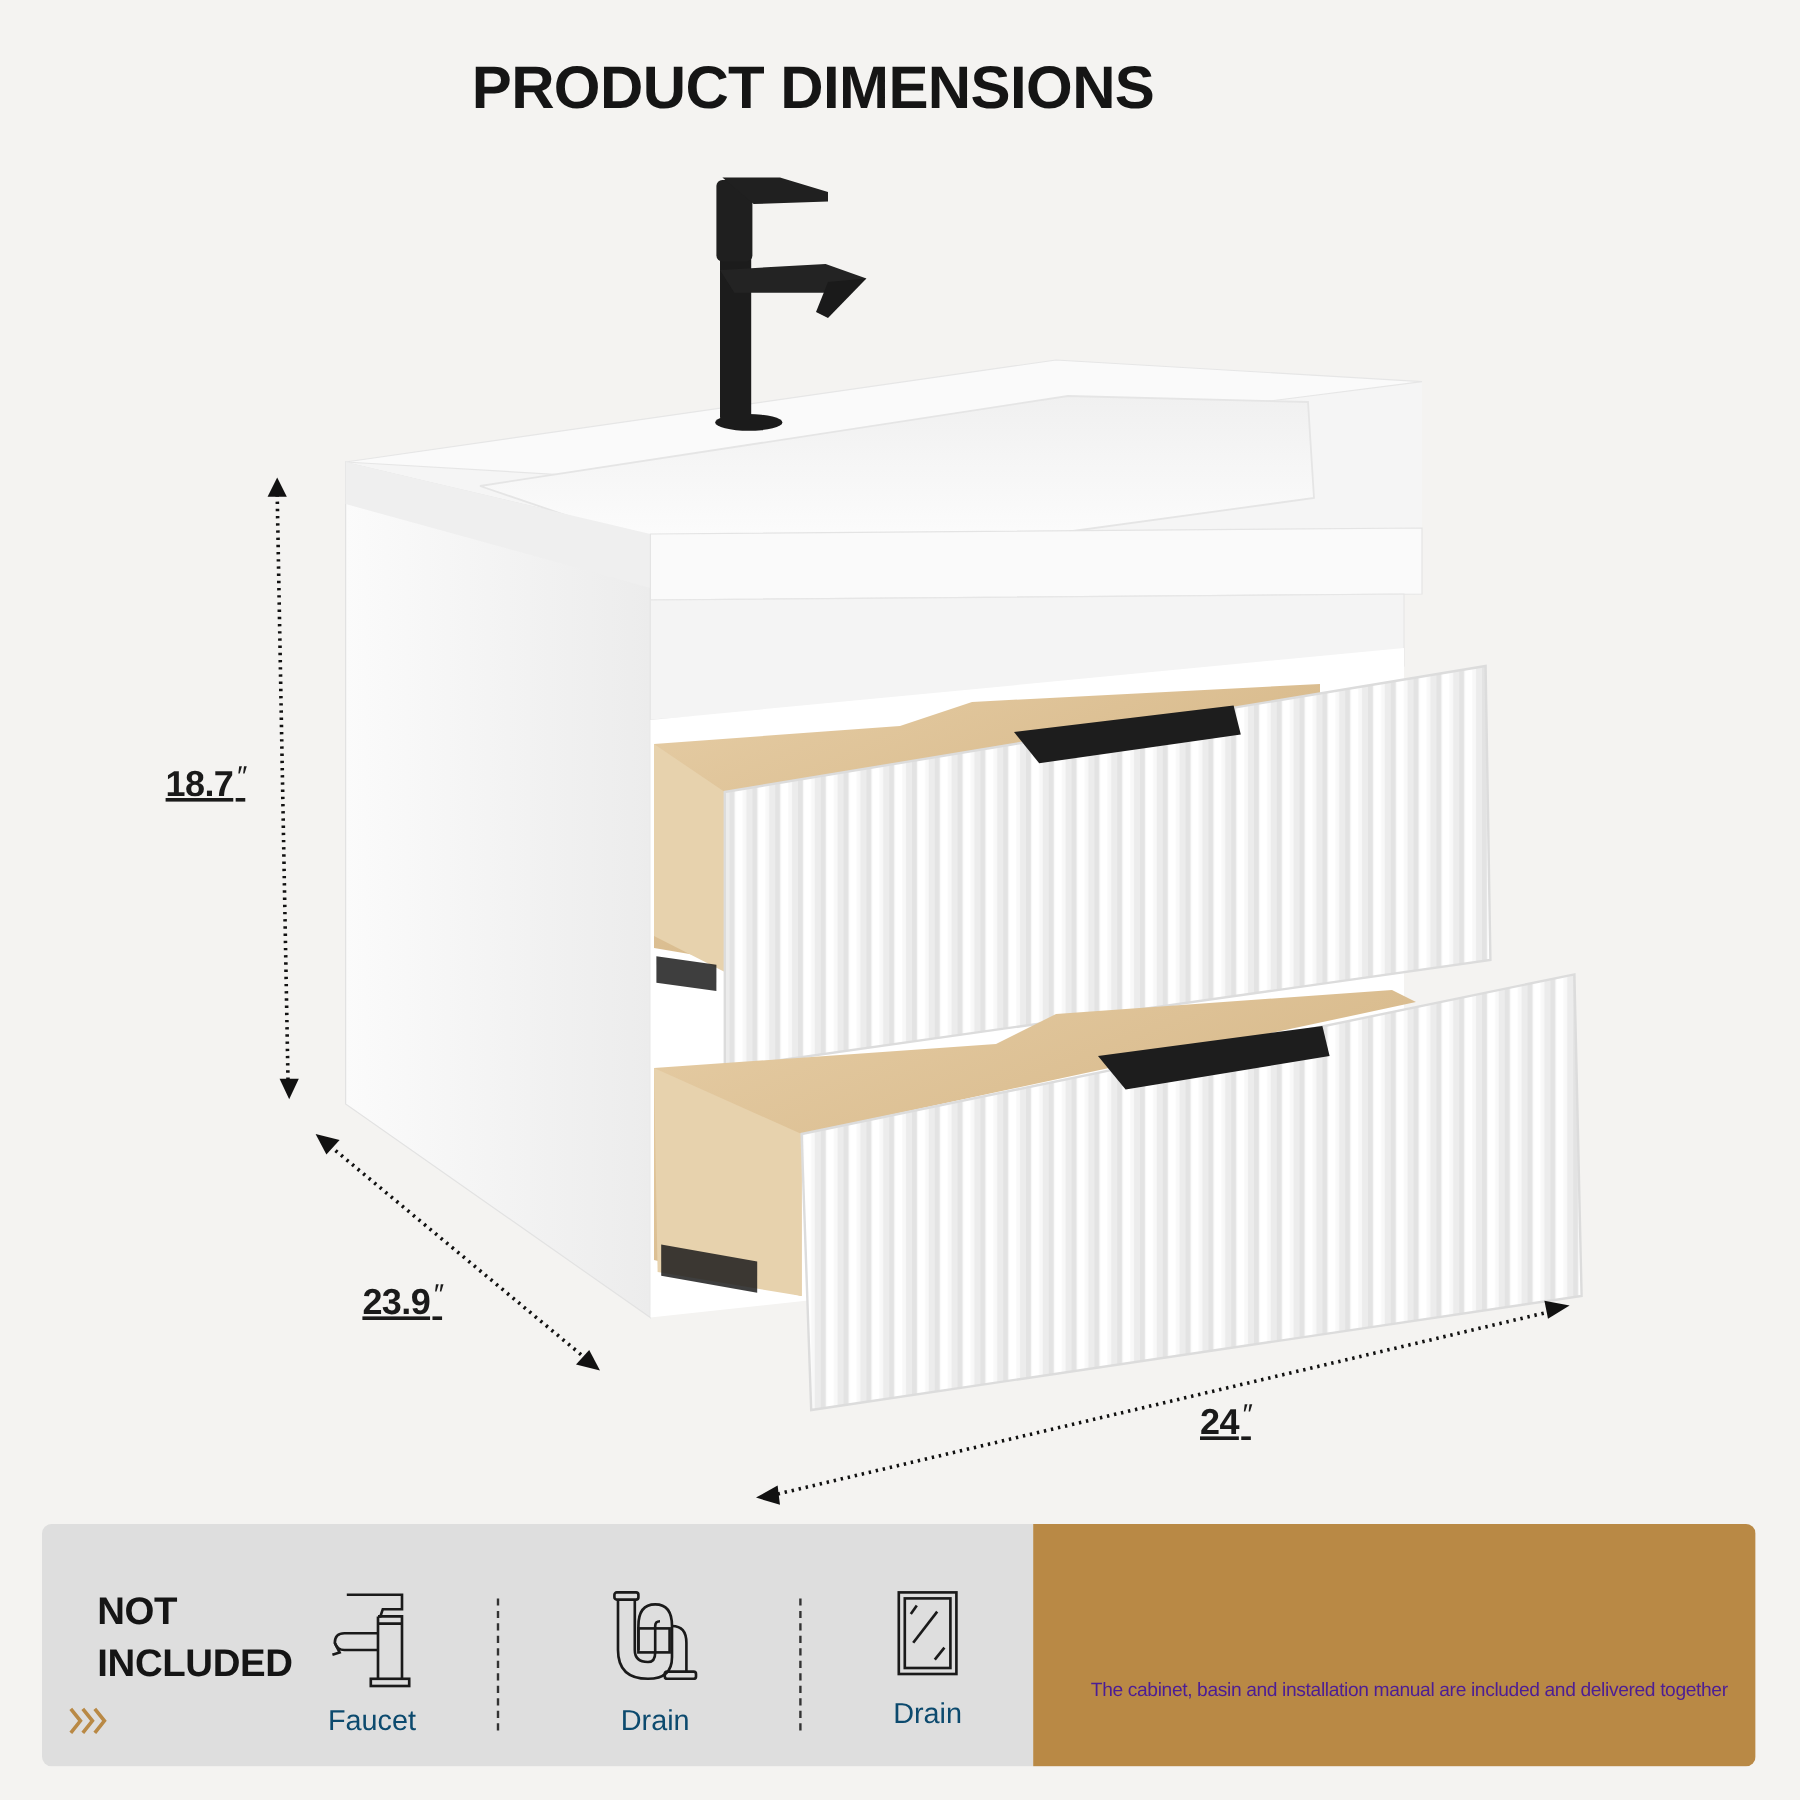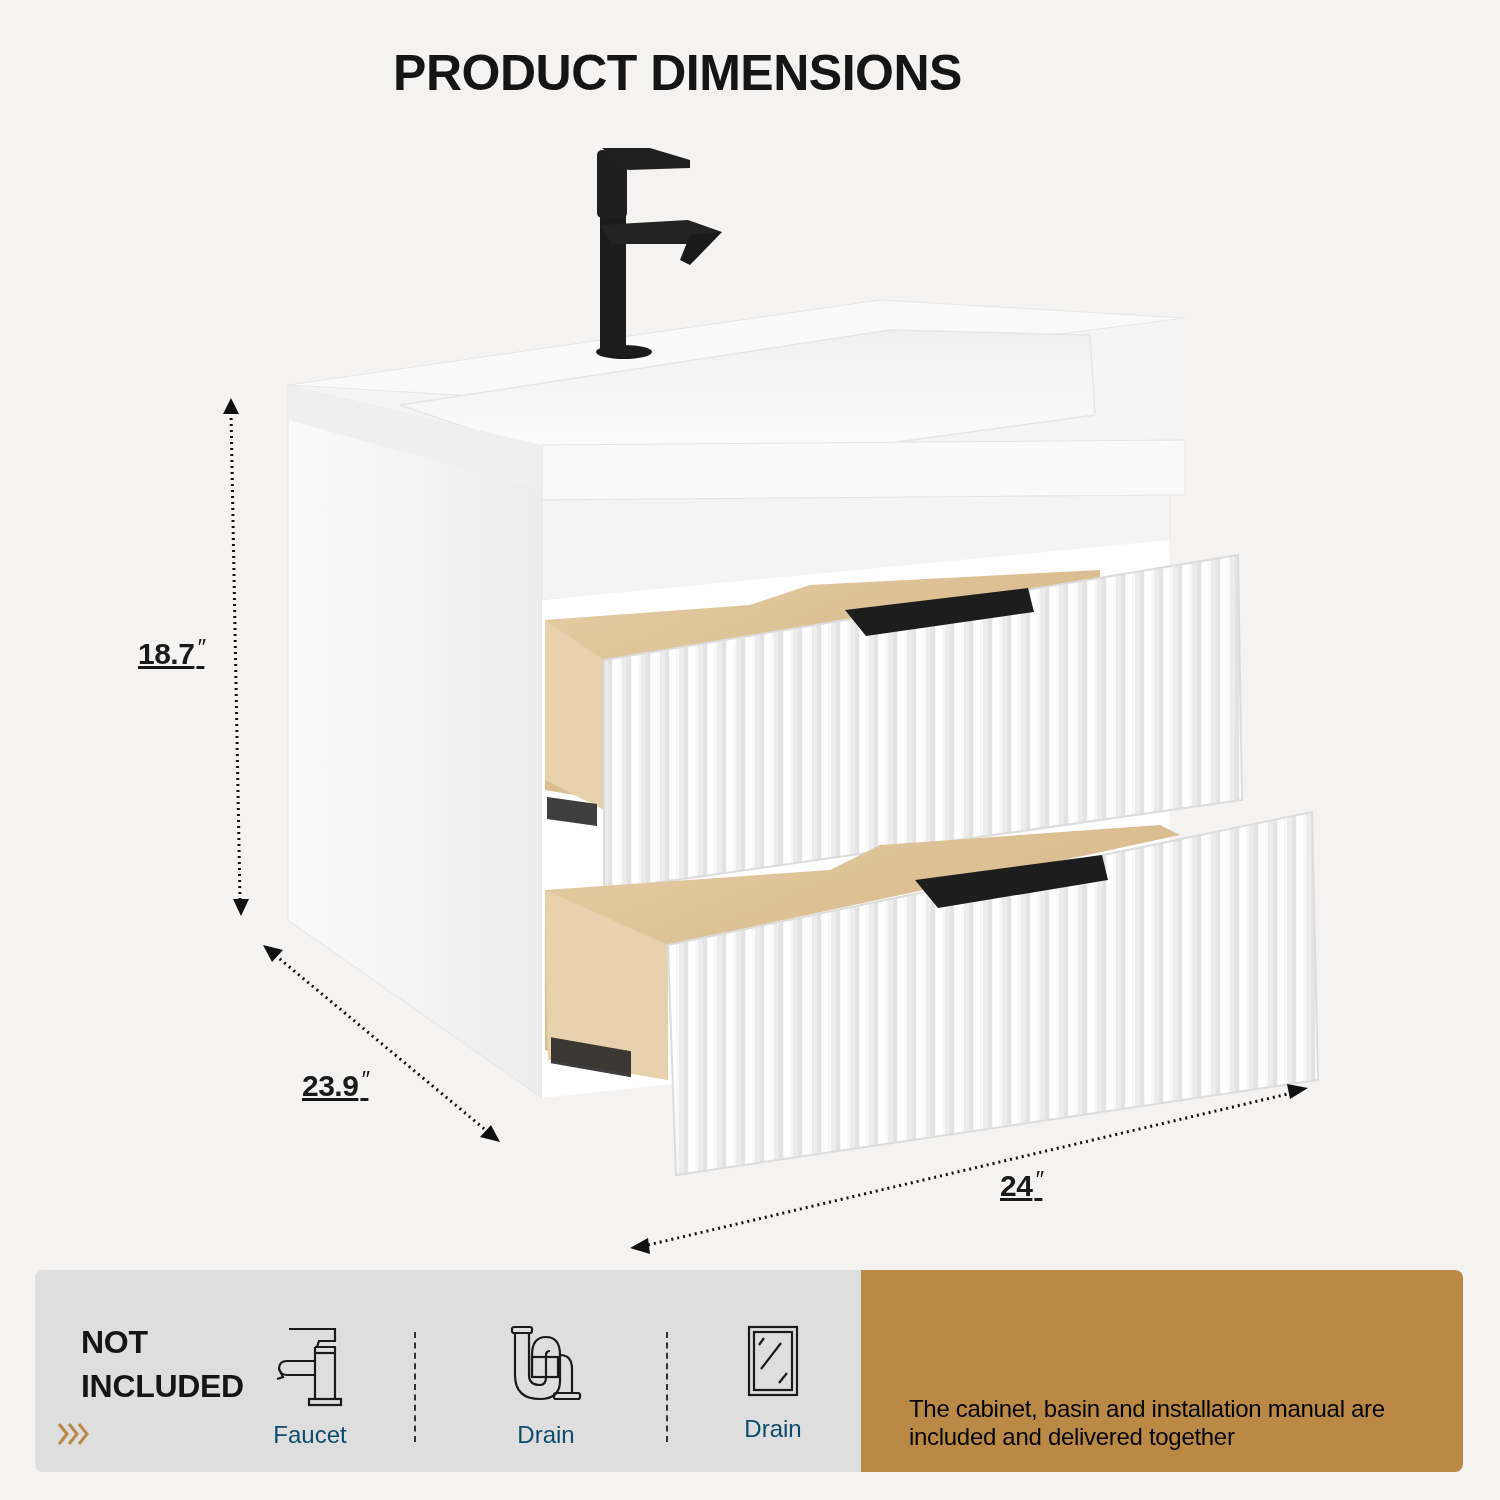--- a/index.html
+++ b/index.html
@@ -33,21 +33,21 @@
   .ni-item { position: absolute; top: 55px; width: 140px; height: 130px; }
   .ni-item svg { position: absolute; left: 50%; transform: translateX(-50%); top: 0; }
   .ni-item .lbl { position: absolute; left: 0; width: 100%; text-align: center; font-size: 24px; color: #0c4a6e; }
   .ni-sep { position: absolute; top: 62px; width: 0; height: 110px; border-left: 2px dashed #333; }
 
   .as-title {
     position: absolute; left: 48px; top: 30px; font-weight: 700; font-size: 32px; line-height: 46px; color: #ffffff;
     letter-spacing: -0.3px;
   }
   .as-text {
-    position: absolute; left: 48px; top: 125px; width: 560px; font-size: 24px; line-height: 28px; color: #000000;
+    position: absolute; left: 48px; top: 125px; width: 560px; font-size: 16px; line-height: 28px; color: #4c1d95;
     letter-spacing: -0.3px;
   }
 </style>
 </head>
 <body>
 
 <div class="title">PRODUCT DIMENSIONS</div>
 
 <svg class="product" viewBox="0 0 1500 1260" width="1500" height="1260">
   <defs>

